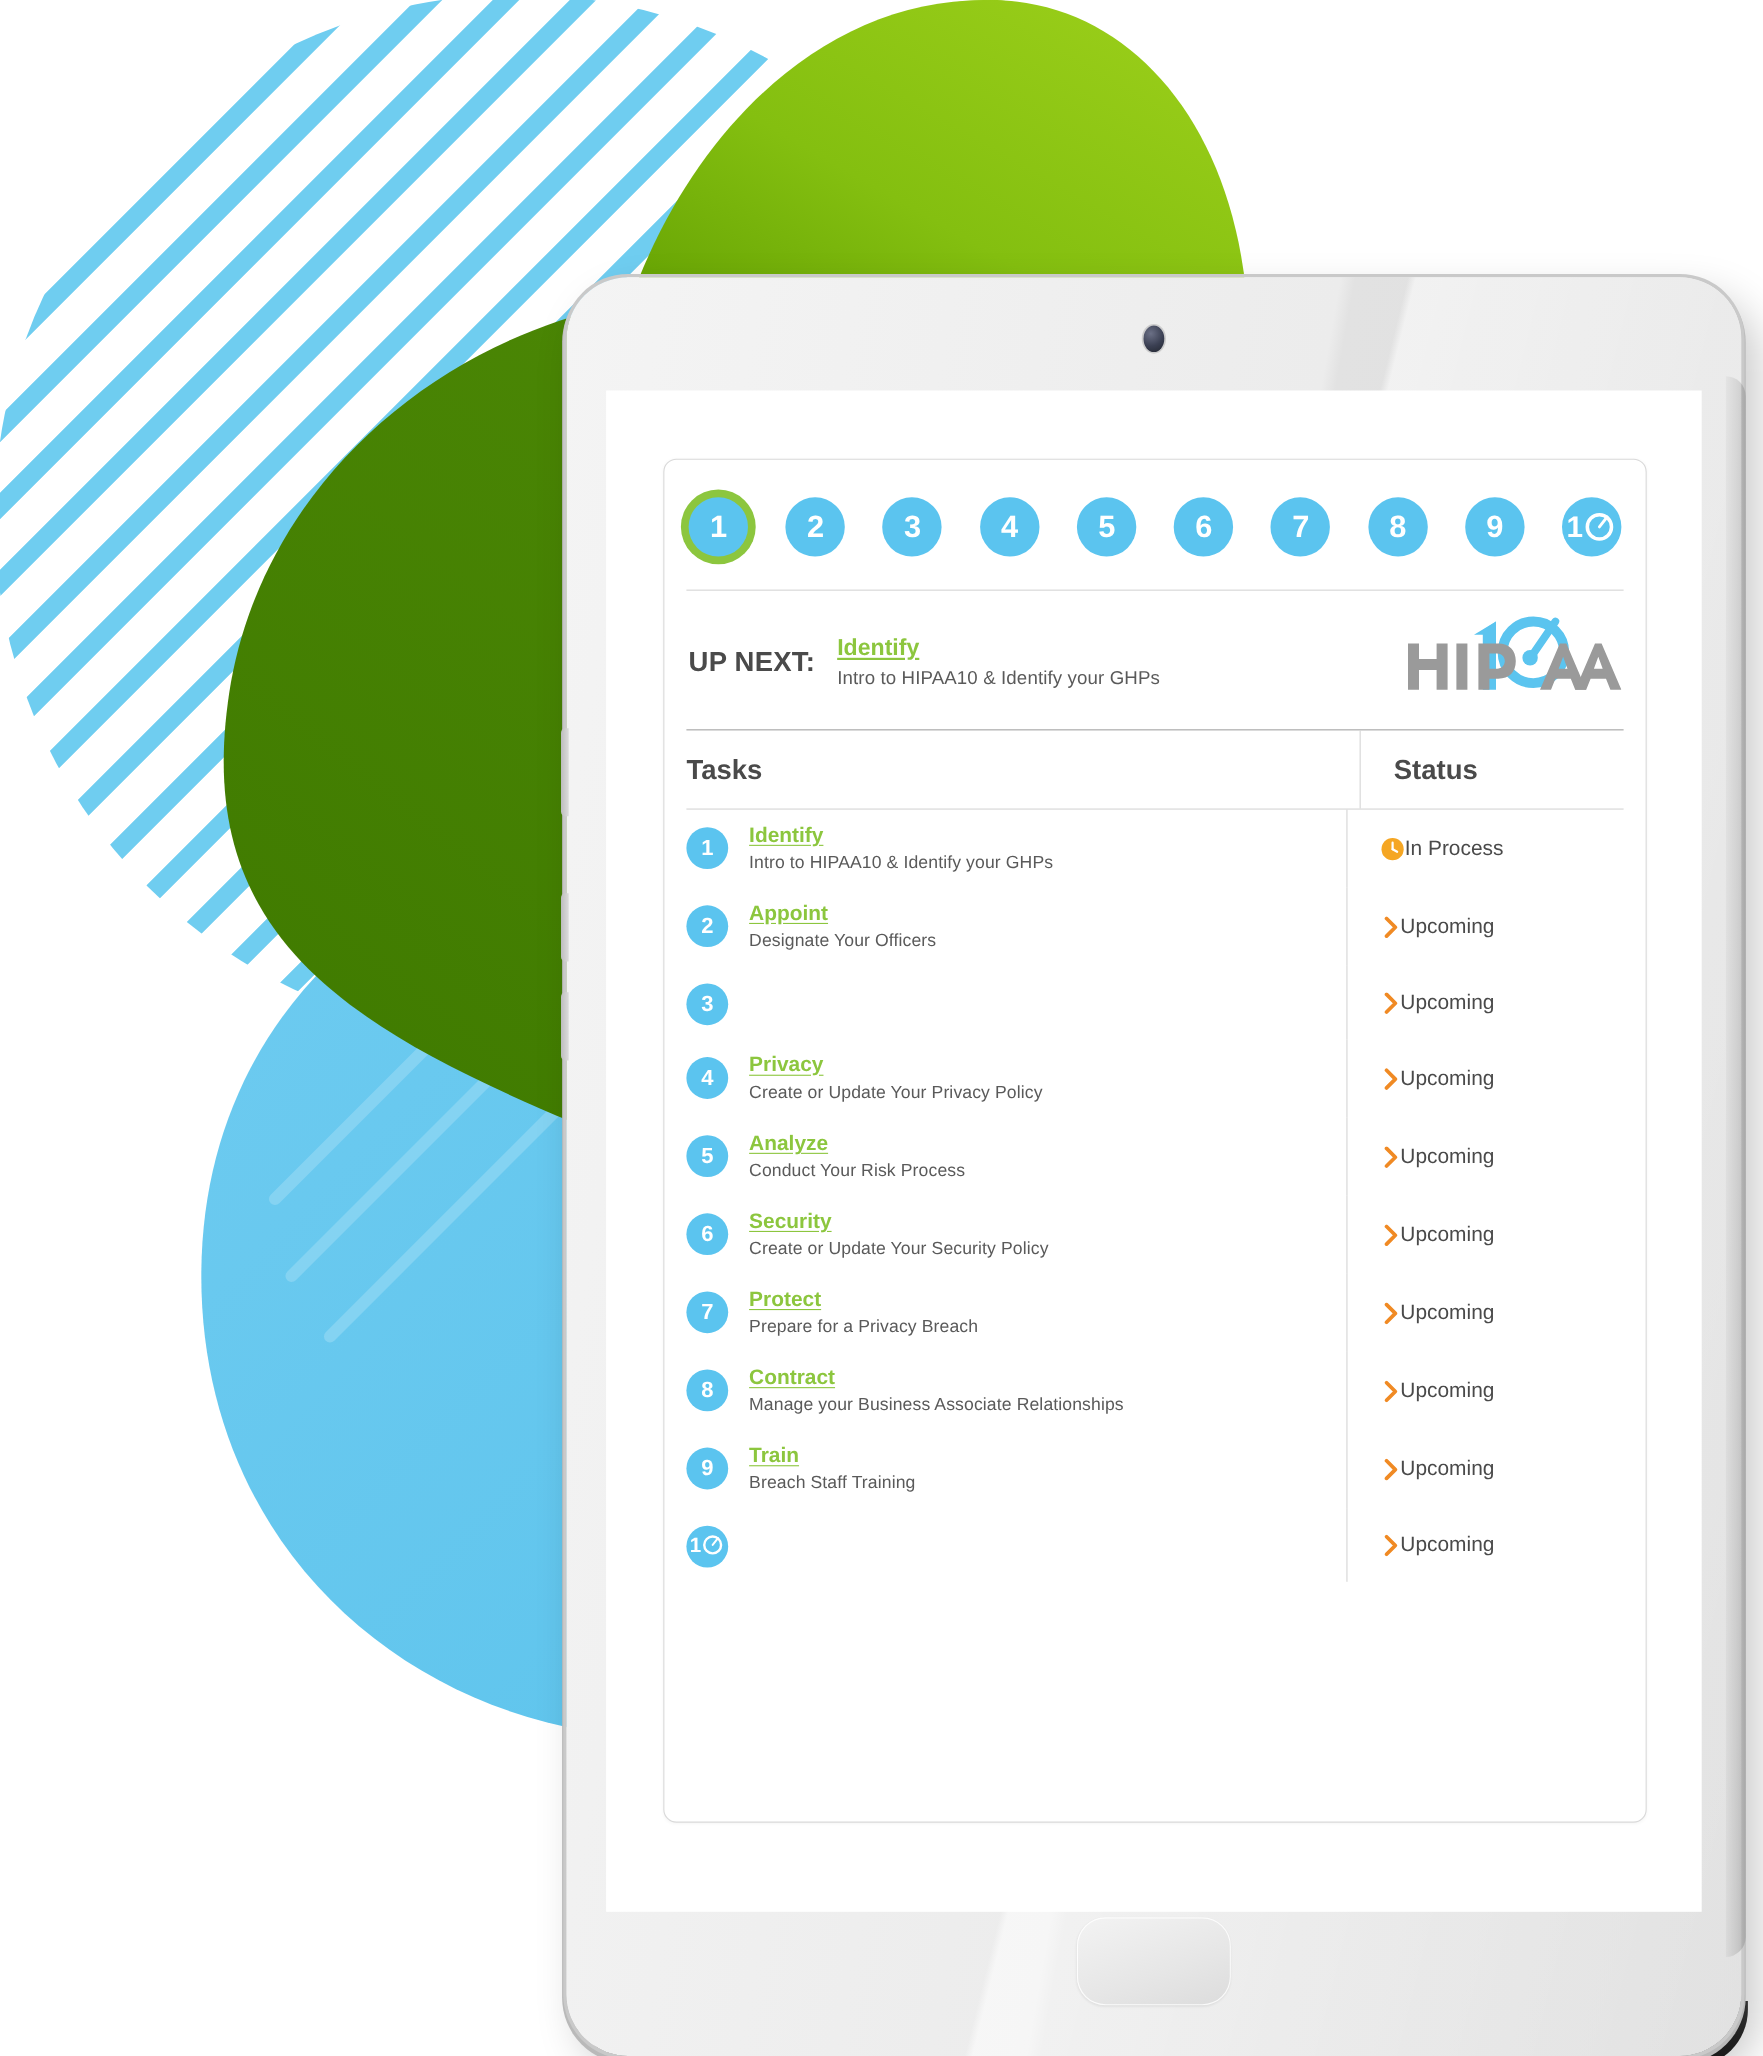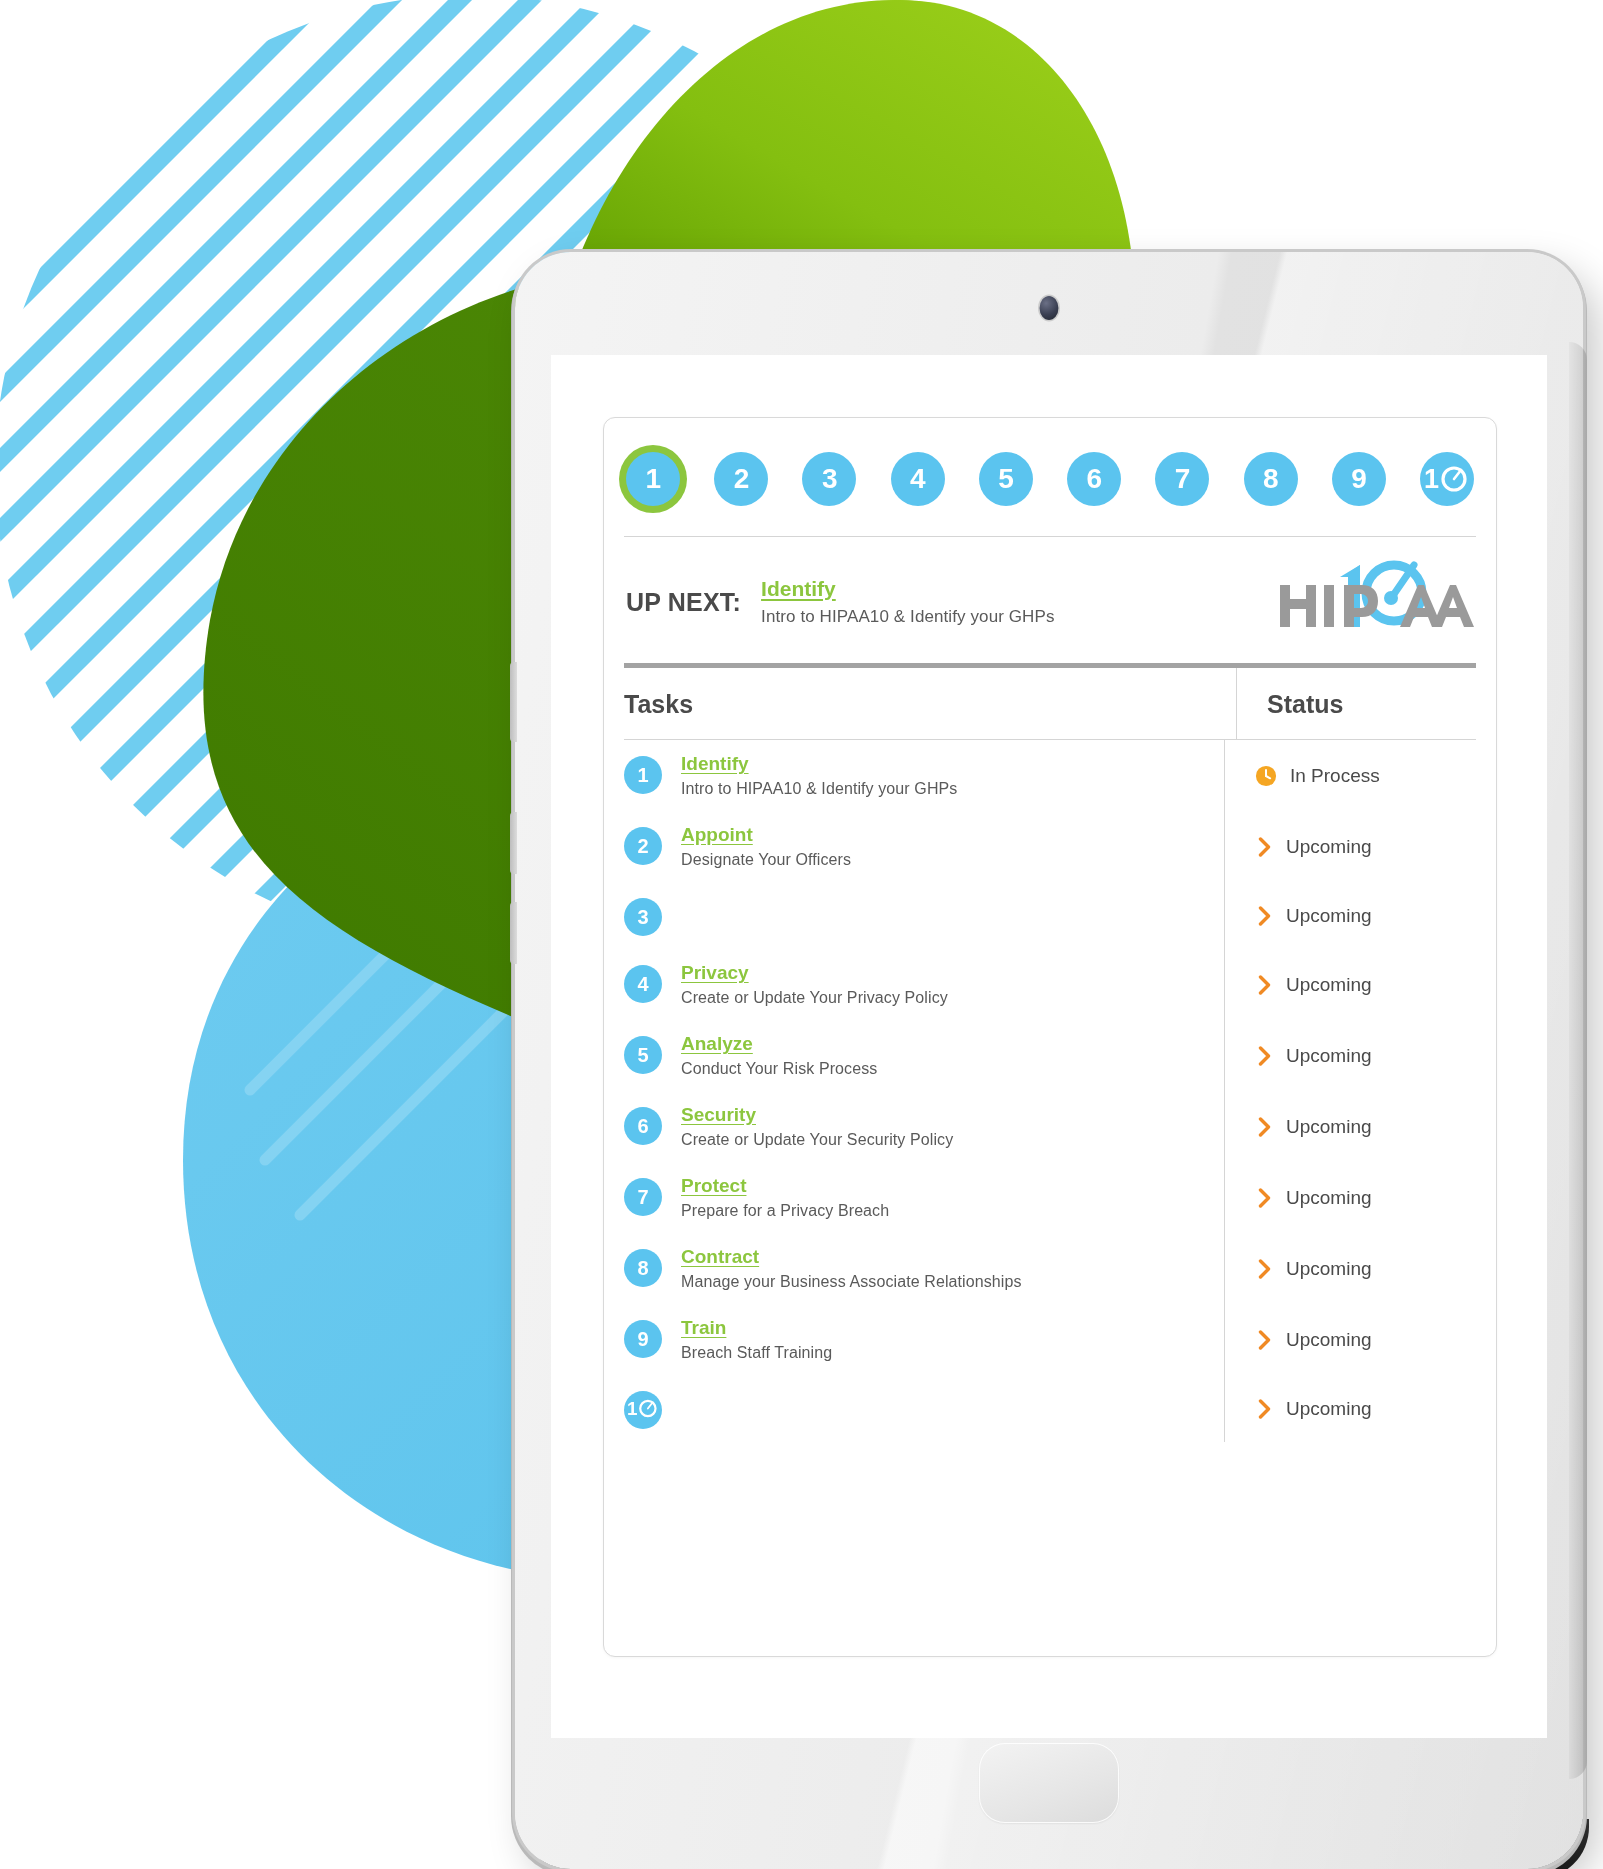--- a/index.html
+++ b/index.html
@@ -141,21 +141,21 @@
   }
   .upnext-sub {
     font-size:17px; color:#5a5a5a; margin-top:6px; letter-spacing:.1px;
   }
   .logo {
     position:absolute; right:22px; top:20px;
     width:200px; height:80px;
   }
 
   
-  .table { margin:0 20px; border-top:5px solid #a3a3a3; }
+  .table { margin:0 20px; border-top:1px solid #a3a3a3; }
   .thead {
     display:flex;
     border-bottom:1px solid #d5d5d5;
   }
   .th {
     font-size:25px; font-weight:700; color:#4a4a4a;
     padding:22px 0 20px 0;
   }
   .col-tasks { flex:0 0 600px; }
   .col-status { flex:1; border-left:1px solid #d5d5d5; padding-left:30px;margin-left:12px; }
@@ -179,21 +179,21 @@
     font-size:20px; font-weight:700; line-height:1;
     margin-right:19px; margin-top:3px;
   }
   .row-num.ten { font-size:16px; }
   .task-title {
     font-size:19px; font-weight:700; color:#8cc63e;
     text-decoration:underline; text-underline-offset:3px;
     cursor:pointer; display:inline-block;
   }
   .task-sub { font-size:16px; color:#5a5a5a; margin-top:5px; letter-spacing:.1px; }
-  .status-wrap { display:flex; align-items:center; gap:13px; }
+  .status-wrap { display:flex; align-items:center; }
   .status-text { font-size:19px; color:#4a4a4a; }
   .clock-icon { width:22px; height:22px; flex:0 0 22px; }
   .chev-icon  { width:13px; height:20px; flex:0 0 13px; margin-left:3px; margin-right:2px;}
 </style>
 </head>
 <body>
 
 <svg id="bg" viewBox="0 0 1603 1869">
   <defs>
     <clipPath id="stripeCircleClip">

